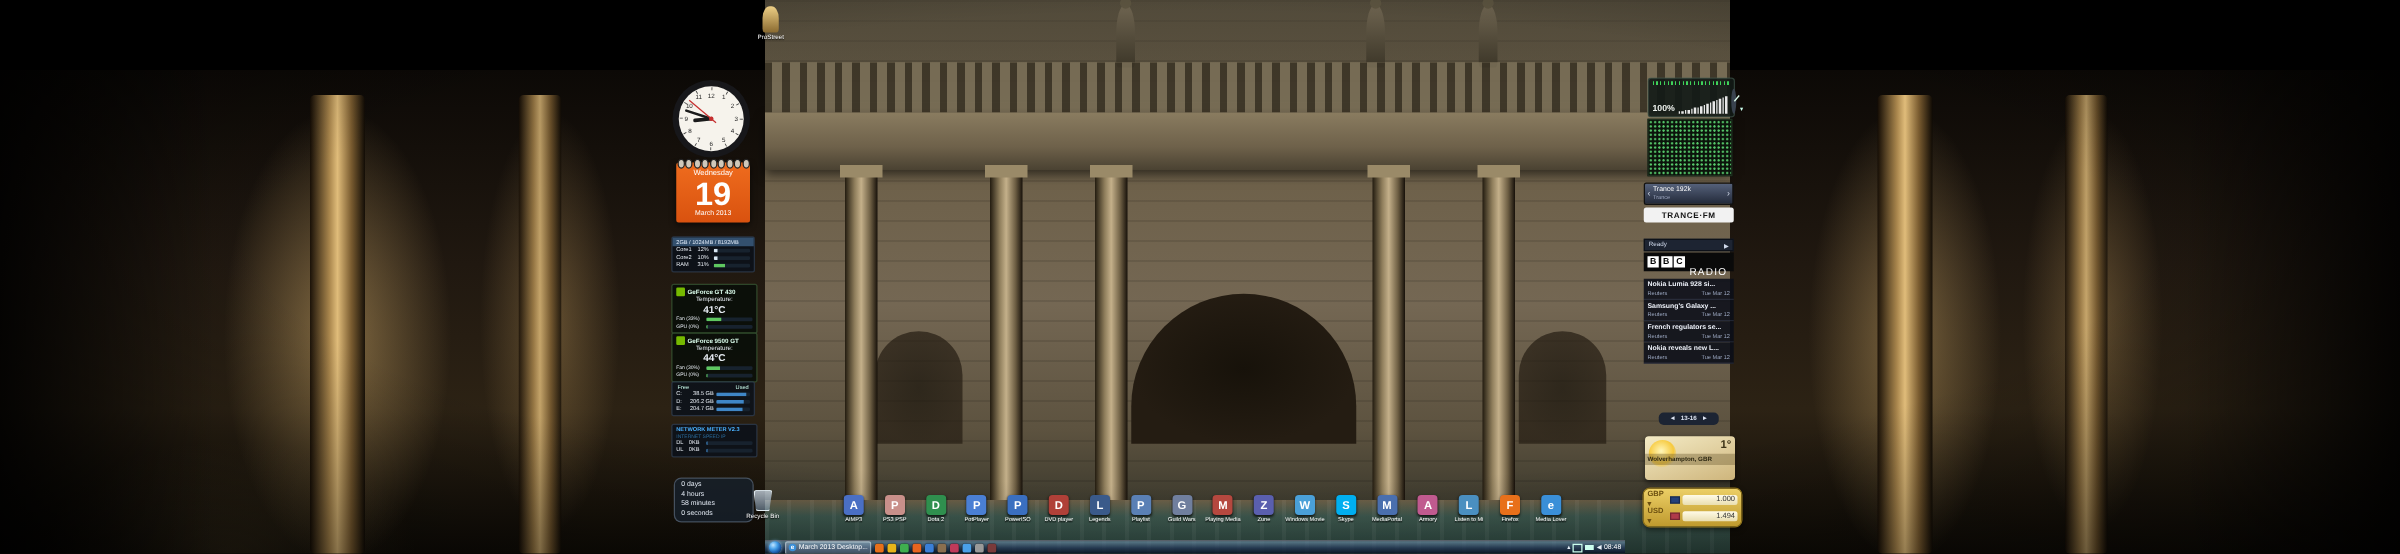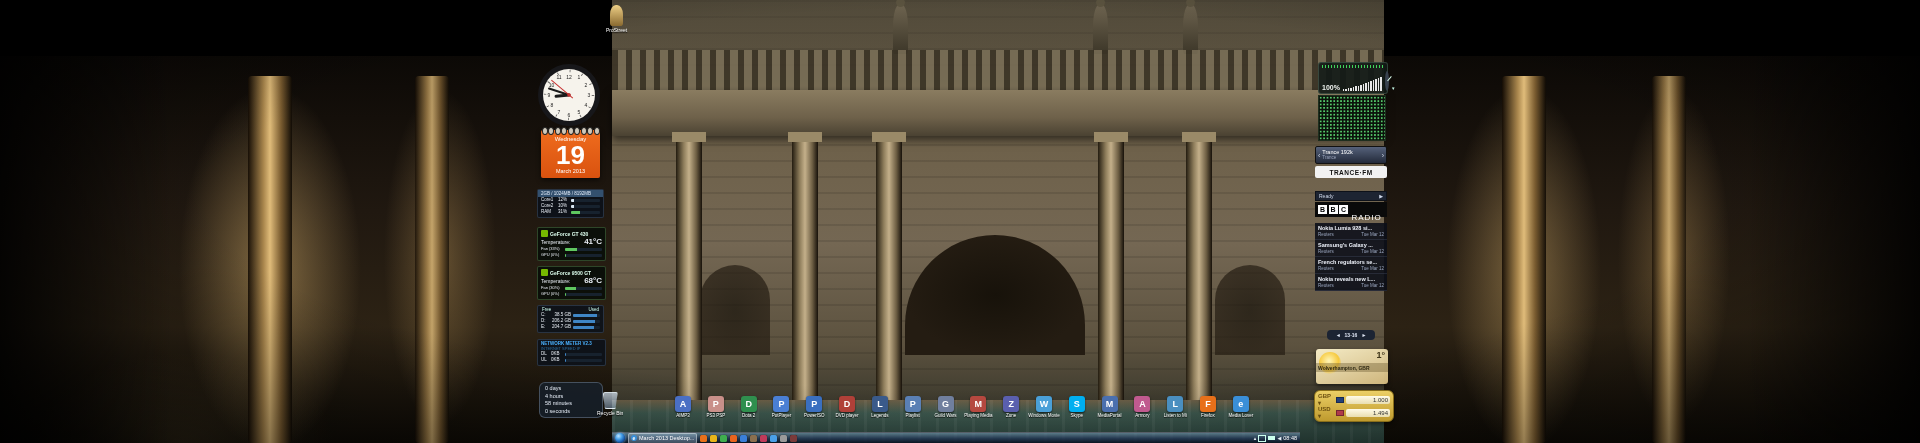--- a/index.html
+++ b/index.html
@@ -52,21 +52,21 @@
   .calendar{width:59px;background:linear-gradient(180deg,#ef6c1e,#d9520f);border-radius:2px;
     text-align:center;color:#fff;box-shadow:0 2px 5px rgba(0,0,0,.6);padding:6px 0 4px;}
   .spiral{position:absolute;left:0;right:0;top:-3px;display:flex;justify-content:space-evenly;}
   .spiral i{width:4px;height:6px;border:1px solid #222;border-radius:50%;background:#cfc8ba;}
   .cal-wd{font-size:6px;}
   .cal-day{font-size:26px;font-weight:bold;line-height:26px;}
   .cal-my{font-size:5.5px;}
   .gpu{background:rgba(8,14,8,.88);border:1px solid rgba(130,200,120,.3);border-radius:2px;padding:2px 0;}
   .gpu .hd{display:flex;align-items:center;gap:2px;padding:0 3px;font-size:5px;font-weight:bold;color:#dfe;}
   .nv{width:7px;height:7px;background:#76b900;border-radius:1px;display:inline-block;}
-  .temp-row{display:flex;justify-content:space-between;align-items:center;padding:0 3px;font-size:5px;}
+  .temp-row{display:flex;justify-content:space-between;align-items:center;padding:0 3px;font-size:5px;flex-direction:column;}
   .temp-val{font-size:8px;font-weight:bold;}
   .news-item{padding:2px 3px;border-bottom:1px solid rgba(120,140,180,.18);background:rgba(10,14,24,.88);}
   .news-title{font-size:5.5px;font-weight:bold;color:#eef2fa;white-space:nowrap;overflow:hidden;}
   .news-meta{display:flex;justify-content:space-between;font-size:4.5px;color:#9aa6bf;margin-top:1px;}
   
   .dicon{width:30px;display:flex;flex-direction:column;align-items:center;gap:1px;}
   .dg{width:16px;height:16px;border-radius:3px;display:flex;align-items:center;justify-content:center;
       color:#fff;font-size:9px;font-weight:bold;box-shadow:0 1px 2px rgba(0,0,0,.7);}
   .dl{font-size:4.5px;color:#fff;text-shadow:0 1px 1px #000;text-align:center;line-height:5px;
       max-height:10px;overflow:hidden;width:32px;}
@@ -265,21 +265,21 @@
       </div>
   </div>
 
   <div class="gadget gpu" style="left:537px;top:266px;width:67px;">
     <div class="hd">
         <span class="nv"></span>
         <span>GeForce 9500 GT</span>
       </div>
     <div class="temp-row">
         <span>Temperature:</span>
-        <span class="temp-val">68°C</span>
+        <span class="temp-val">44°C</span>
       </div>
     <div class="mrow">
         <span style="width:22px;font-size:4px;">Fan (30%)</span>
         <span class="track">
           <span class="fill" style="width:30%;background:#5fc860;display:block;"></span>
         </span>
       </div>
     <div class="mrow">
         <span style="width:22px;font-size:4px;">GPU (0%)</span>
         <span class="track">

